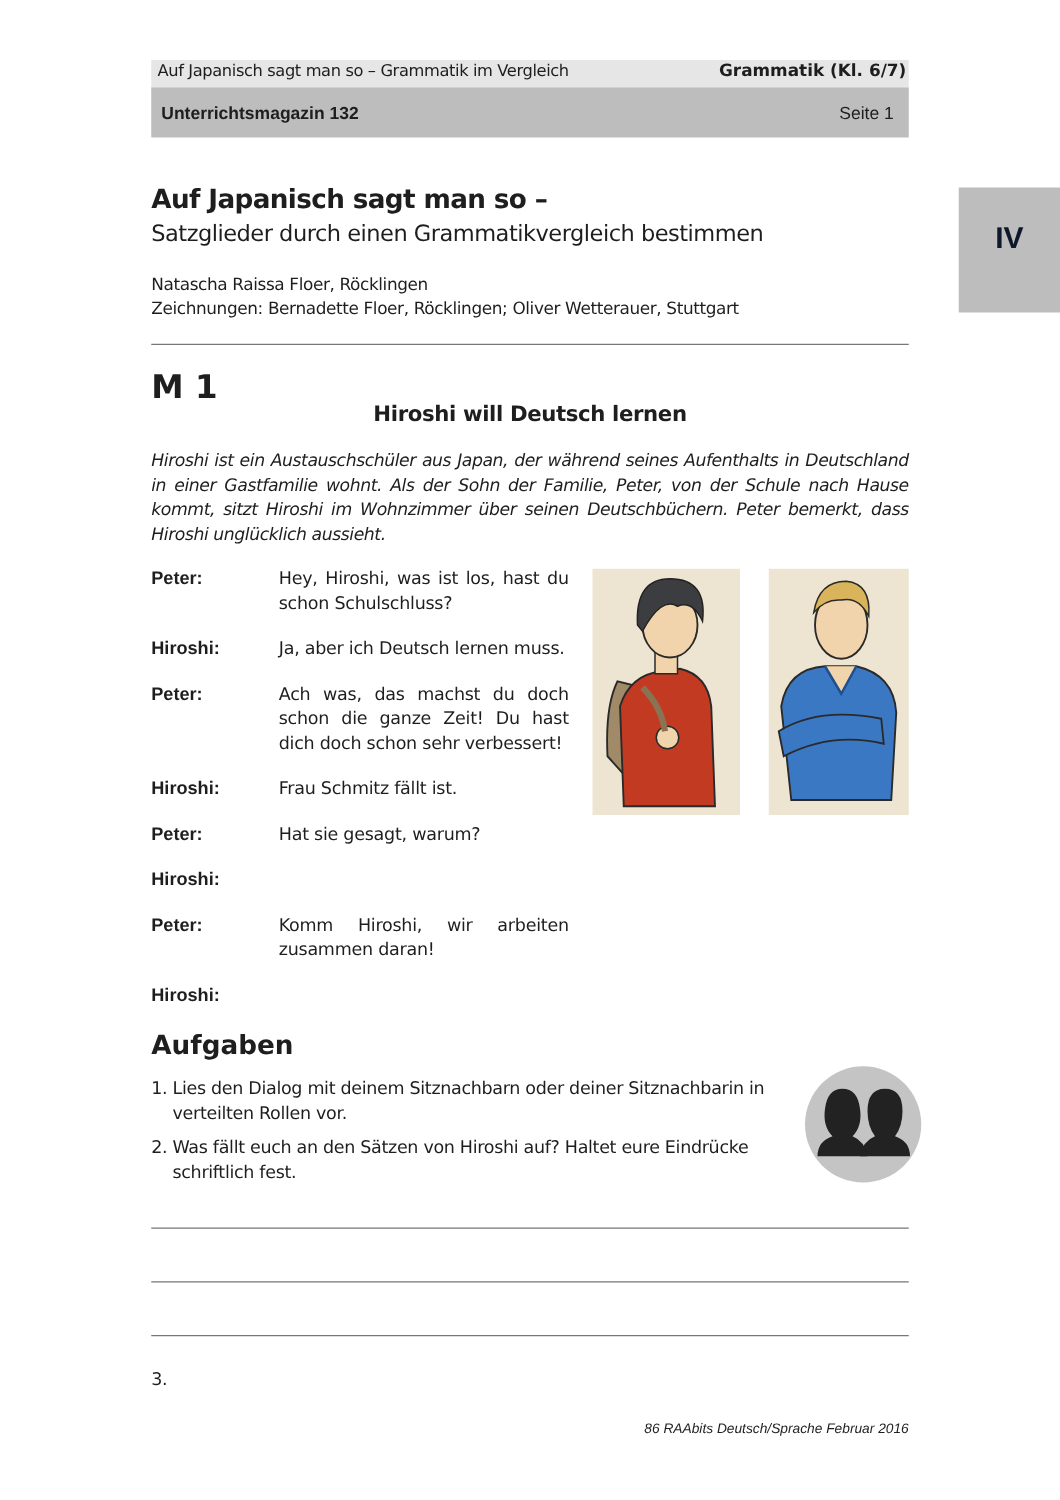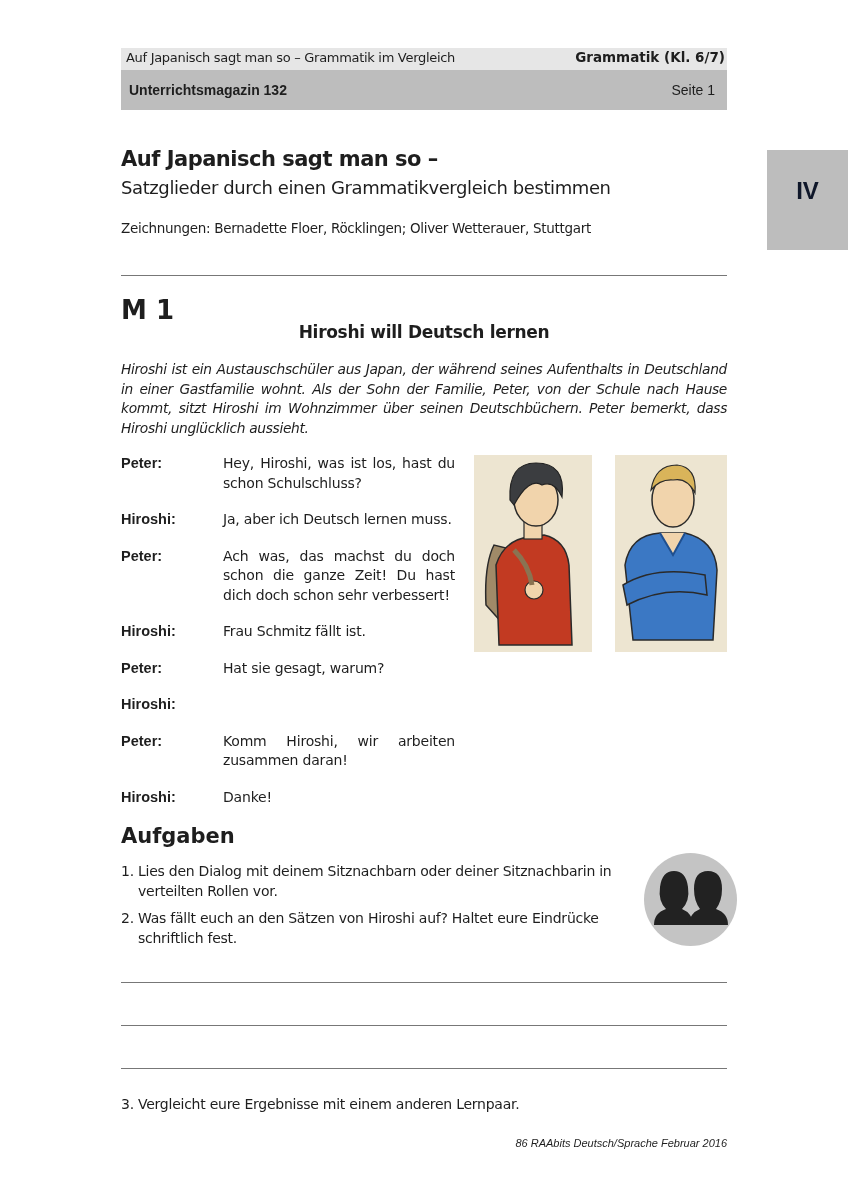--- a/index.html
+++ b/index.html
@@ -45,20 +45,21 @@
 </div>
 <div class="abs subbar">
   <span class="left">Unterrichtsmagazin 132</span>
   <span class="right">Seite 1</span>
 </div>
 <div class="abs tab">IV</div>
 
 <div class="abs title">Auf Japanisch sagt man so –</div>
 <div class="abs subtitle">Satzglieder durch einen Grammatikvergleich bestimmen</div>
 <div class="abs author">
+  <div>Natascha Raissa Floer, Röcklingen</div>
   <div>Zeichnungen: Bernadette Floer, Röcklingen; Oliver Wetterauer, Stuttgart</div>
 </div>
 <div class="abs rule" style="top:275px"></div>
 
 <div class="abs m1">M 1</div>
 <div class="abs heading">Hiroshi will Deutsch lernen</div>
 <div class="abs intro">Hiroshi ist ein Austauschschüler aus Japan, der während seines Aufenthalts in Deutschland in einer Gastfamilie wohnt. Als der Sohn der Familie, Peter, von der Schule nach Hause kommt, sitzt Hiroshi im Wohnzimmer über seinen Deutschbüchern. Peter bemerkt, dass Hiroshi unglücklich aussieht.</div>
 
 <div class="abs dialog" id="dialog">
     <div class="row">
@@ -83,21 +84,20 @@
     </div>
     <div class="row">
       <span class="speaker">Hiroshi:</span>
     </div>
     <div class="row">
       <span class="speaker">Peter:</span>
       <span class="line">Komm Hiroshi, wir arbeiten zusammen daran!</span>
     </div>
     <div class="row">
       <span class="speaker">Hiroshi:</span>
-      <span class="line">Danke!</span>
     </div>
   </div>
 
 <div class="abs pic" style="left:474px">
   <svg width="118" height="197" viewBox="0 0 118 197">
     <path d="M20 90 Q10 110 12 150 L30 170 L40 95 Z" fill="#a08a68" stroke="#2a2a2a" stroke-width="1.5"></path>
     <path d="M22 110 Q30 85 55 82 L70 80 Q92 85 95 110 L98 190 L25 190 Z" fill="#c23a22" stroke="#2a2a2a" stroke-width="1.5"></path>
     <rect x="50" y="62" width="18" height="22" fill="#f1d4ac" stroke="#2a2a2a" stroke-width="1.2"></rect>
     <ellipse cx="62" cy="45" rx="22" ry="26" fill="#f1d4ac" stroke="#2a2a2a" stroke-width="1.5"></ellipse>
     <path d="M36 45 Q34 8 62 8 Q92 8 88 42 Q80 25 68 30 Q55 22 40 50 Z" fill="#3b3d40" stroke="#222" stroke-width="1.2"></path>
@@ -131,16 +131,15 @@
     <path d="M44 72 Q46 60 56 56 Q50 48 50 36 Q50 18 64 18 Q78 18 78 36 Q78 48 72 56 Q84 60 84 72 Z" fill="#222"></path>
   </svg>
 </div>
 
 <div class="abs rule" style="top:982px"></div>
 <div class="abs rule" style="top:1025px"></div>
 <div class="abs rule" style="top:1068px"></div>
 
 <div class="abs task" style="top:1095px; width:606px">
   <span class="num">3.</span>
-  <span>Vergleicht eure Ergebnisse mit einem anderen Lernpaar.</span>
 </div>
 
 <div class="abs footer">86 RAAbits Deutsch/Sprache Februar 2016</div>
 
 </body></html>

